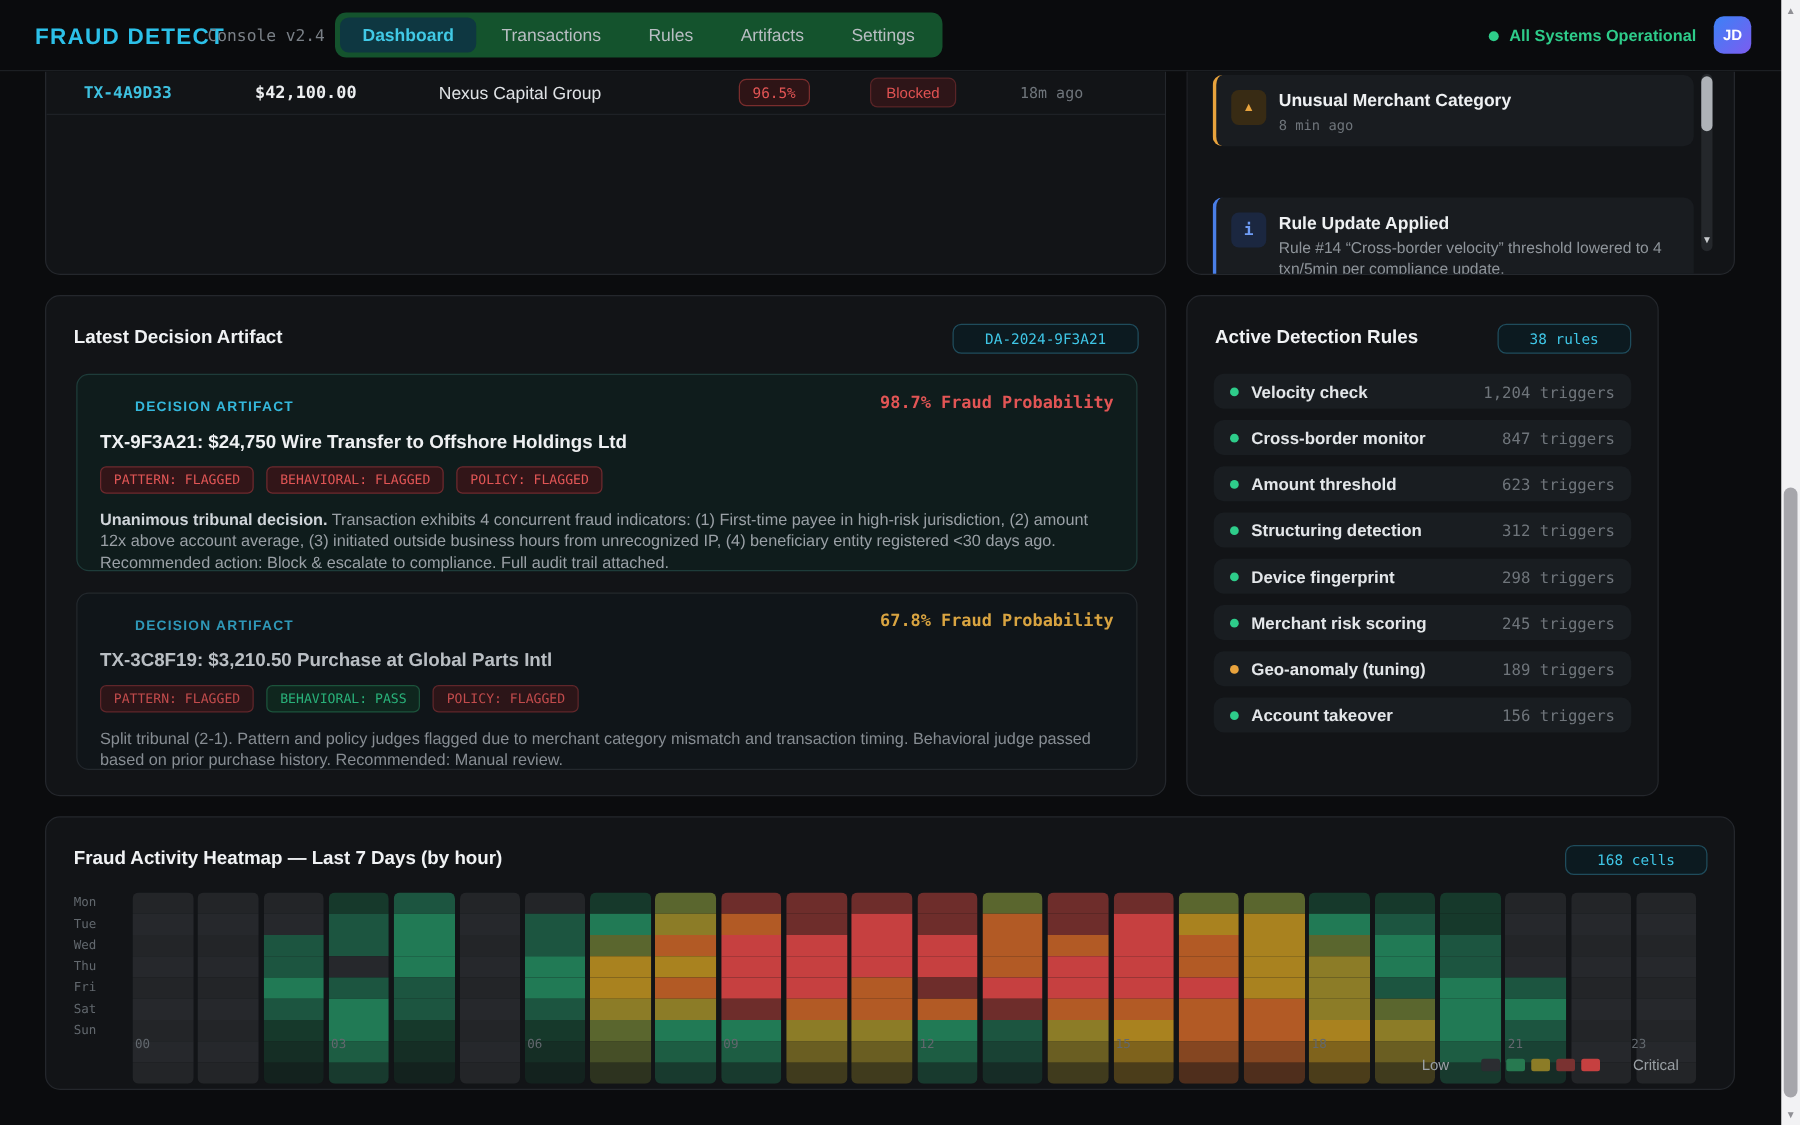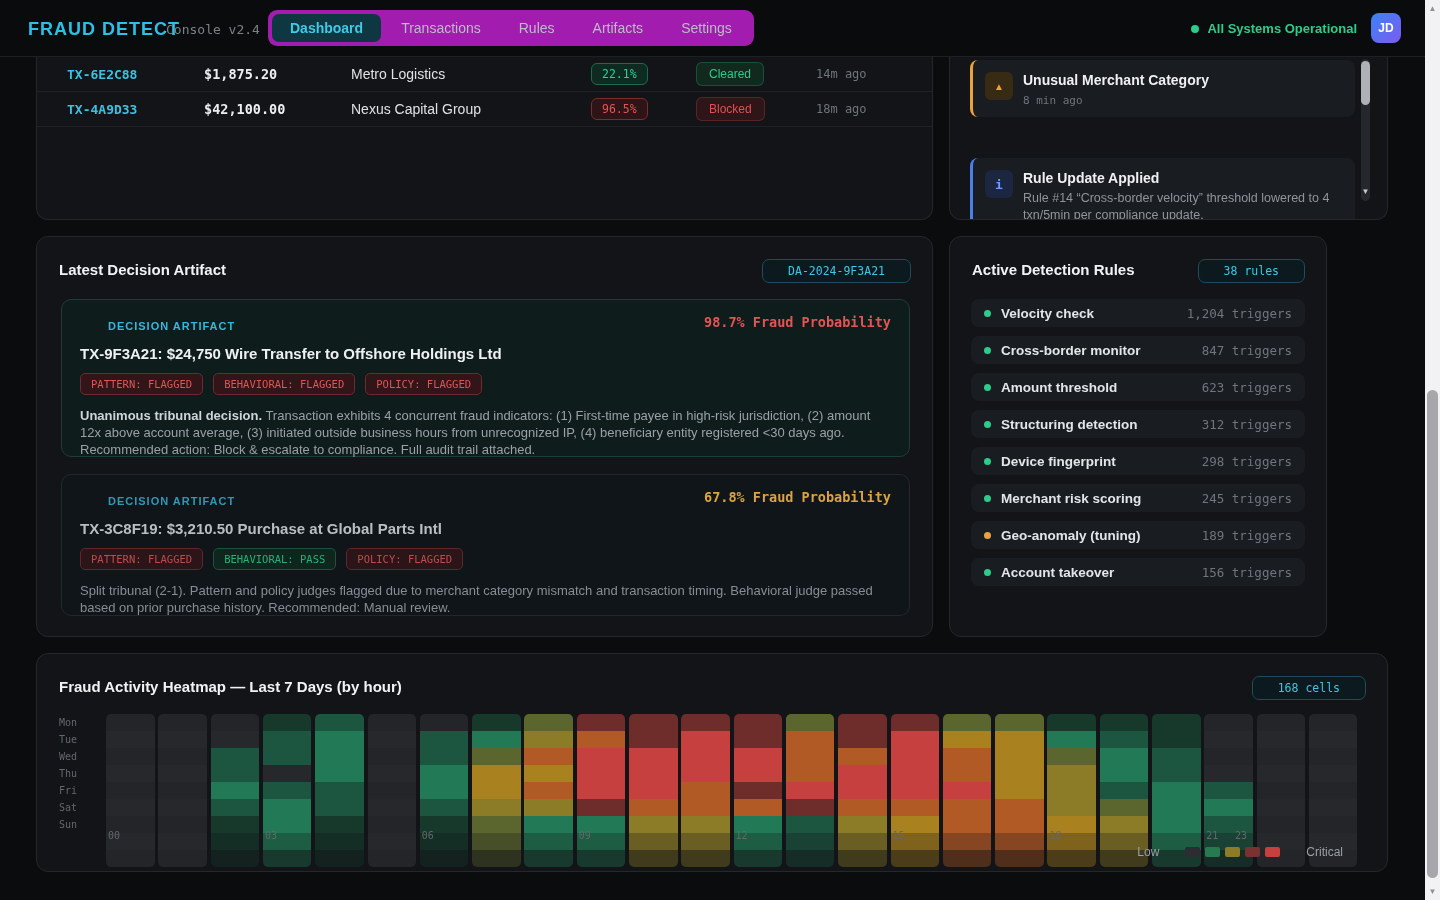--- a/index.html
+++ b/index.html
@@ -7,21 +7,21 @@
     font-family:"Liberation Sans", sans-serif; color:#e8eaec; }
   .mono { font-family:"DejaVu Sans Mono", monospace; }
   #stage { position:absolute; inset:0; width:1440px; height:900px; }
 
   
   #nav { position:absolute; left:0; top:0; width:1440px; height:57px; background:#0a0b0d;
     border-bottom:1px solid #1c1f23; z-index:5; }
   #brand { position:absolute; left:28px; top:19px; font-size:18px; font-weight:bold;
     letter-spacing:1px; color:#2cc0e8; }
   #brand-version { position:absolute; left:166px; top:22px; font-size:13px; color:#7a8087; }
-  #tabs { position:absolute; left:268px; top:10px; height:36px; background:#a21caf;
+  #tabs { position:absolute; left:268px; top:10px; height:36px; background:#14532d;
     border-radius:9px; display:flex; align-items:center; padding:4px; gap:2px; }
   .tab { font-size:14px; color:#b9bec3; padding:6px 18px; border-radius:7px; cursor:pointer; }
   .tab.active { background:#0e3741; color:#41c9e6; font-weight:bold; }
   #status-wrap { position:absolute; right:83px; top:21px; display:flex; align-items:center; gap:8px; }
   .dot { width:8px; height:8px; border-radius:50%; display:inline-block; }
   #status-text { font-size:13px; font-weight:bold; color:#2ecc8a; }
   #avatar { position:absolute; right:39px; top:13px; width:30px; height:30px; border-radius:8px;
     background:linear-gradient(135deg,#3b82f6,#7c5cf0); display:flex; align-items:center;
     justify-content:center; font-size:12px; font-weight:bold; color:#fff; }
 
@@ -143,28 +143,20 @@
     <div id="status-wrap">
       <span class="dot" style="background:#2ecc8a"></span>
       <span id="status-text">All Systems Operational</span>
     </div>
     <div id="avatar">JD</div>
   </div>
 
   <div id="panel-tx" class="panel">
     <div id="tx-rows">
         <div class="tx-row">
-          <span class="tx-id">TX-6E2C88</span>
-          <span class="tx-amount">$1,875.20</span>
-          <span class="tx-merchant">Metro Logistics</span>
-          <span class="tx-risk"><span class="badge low">22.1%</span></span>
-          <span class="tx-status"><span class="pill cleared">Cleared</span></span>
-          <span class="tx-time">14m ago</span>
-        </div>
-        <div class="tx-row">
           <span class="tx-id">TX-4A9D33</span>
           <span class="tx-amount">$42,100.00</span>
           <span class="tx-merchant">Nexus Capital Group</span>
           <span class="tx-risk"><span class="badge high">96.5%</span></span>
           <span class="tx-status"><span class="pill blocked">Blocked</span></span>
           <span class="tx-time">18m ago</span>
         </div>
       </div>
   </div>
 
@@ -543,21 +535,21 @@
       </div>
     <div id="hm-ticks">
         <span class="hm-tick" style="left: 71px;">00</span>
         <span class="hm-tick" style="left: 227.9px;">03</span>
         <span class="hm-tick" style="left: 384.8px;">06</span>
         <span class="hm-tick" style="left: 541.7px;">09</span>
         <span class="hm-tick" style="left: 698.6px;">12</span>
         <span class="hm-tick" style="left: 855.5px;">15</span>
         <span class="hm-tick" style="left: 1012.4px;">18</span>
         <span class="hm-tick" style="left: 1169.3px;">21</span>
-        <span class="hm-tick" style="left: 1198px;">23</span>
+        <span class="hm-tick" style="left: 1268px;">23</span>
       </div>
     <div id="hm-legend">
       <span class="legend-label">Low</span>
       <span id="legend-swatches" style="display:flex;gap:5px;">
           <span class="legend-swatch" style="background: rgb(43, 45, 49);"></span>
           <span class="legend-swatch" style="background: rgb(39, 121, 80);"></span>
           <span class="legend-swatch" style="background: rgb(140, 124, 39);"></span>
           <span class="legend-swatch" style="background: rgb(122, 50, 49);"></span>
           <span class="legend-swatch" style="background: rgb(198, 64, 64);"></span>
         </span>

